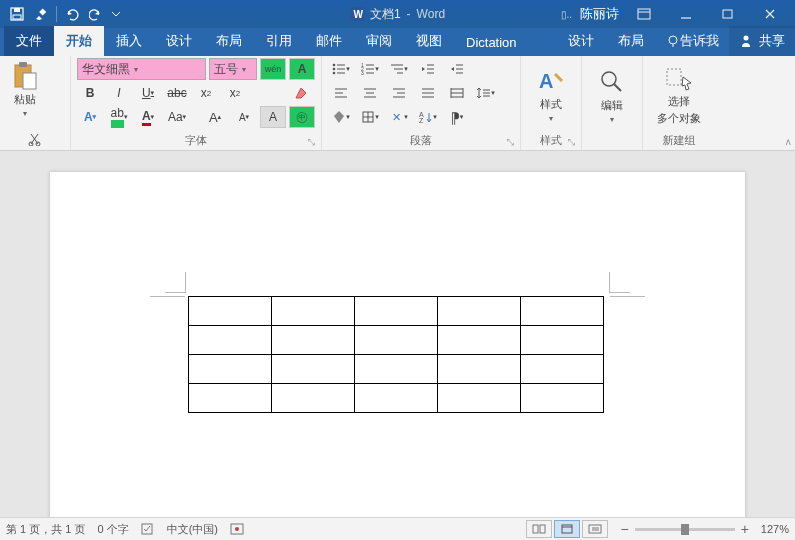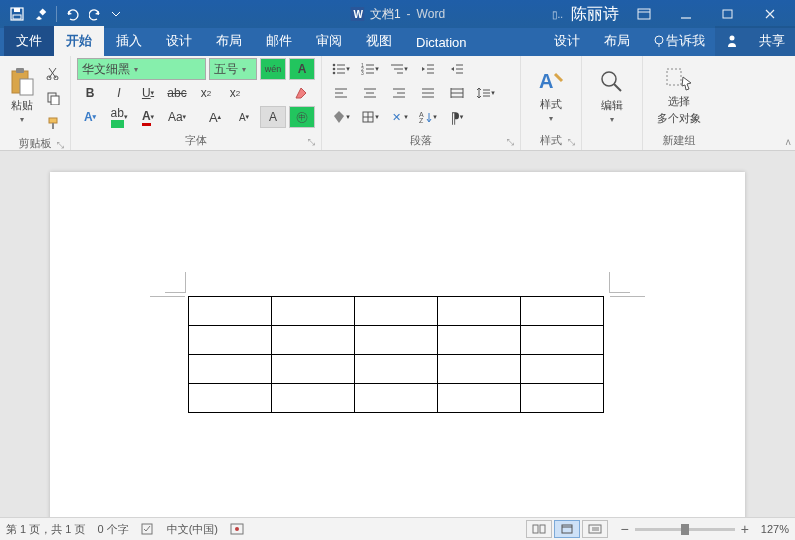--- a/index.html
+++ b/index.html
@@ -3,38 +3,38 @@
 <meta charset="utf-8">
 <style>
 html,body{margin:0;padding:0;width:795px;height:540px;overflow:hidden;font-family:"Microsoft YaHei","Segoe UI",sans-serif;font-size:12px;background:#e6e6e6;color:#444}
 .titlebar{height:28px;background:linear-gradient(#1f5ea8,#215f9e);display:flex;align-items:center;color:#fff;position:relative}
 .qat{display:flex;align-items:center;gap:2px;padding-left:6px}
 .qat .qbtn{width:22px;height:22px;display:flex;align-items:center;justify-content:center;border-radius:2px}
 .qat .sep{width:1px;height:16px;background:rgba(255,255,255,.3);margin:0 2px}
 .titlebar .title{position:absolute;left:50%;transform:translateX(-50%);color:#e8e8e8;font-size:12px;display:flex;gap:6px;align-items:center}
 .titlebar .title .dim{opacity:.85}
 .wincontrols{margin-left:auto;display:flex;align-items:center;gap:8px;padding-right:8px}
-.wincontrols .user{display:flex;align-items:flex-start;gap:6px;font-size:16px}
+.wincontrols .user{display:flex;align-items:flex-start;gap:6px;font-size:13px}
 .wincontrols .wbtn{width:34px;height:20px;display:flex;align-items:center;justify-content:center;opacity:.9}
 .tabs{height:28px;background:#2a68ad;display:flex;align-items:flex-end;color:#fff;font-size:13px;padding-left:4px;position:relative}
 .tab{padding:6px 12px;cursor:default}
 .tab.active{background:#f3f3f3;color:#2a68ad;font-weight:700}
 .tab.right{margin-left:0}
 .tabs .spacer{flex:1}
 .tell{display:flex;align-items:center;gap:0;padding:6px 10px;opacity:.95}
-.share{display:flex;align-items:center;gap:20px;padding:6px 10px;background:rgba(0,0,0,.08)}
+.share{display:flex;align-items:center;gap:6px;padding:6px 10px;background:rgba(0,0,0,.08)}
 .ribbon{height:94px;background:#f3f3f3;display:flex;border-bottom:1px solid #d0d0d0;position:relative}
 .group{display:flex;flex-direction:column;border-right:1px solid #e0e0e0;padding:2px 6px 0 6px;position:relative}
 .group .rowtop{flex:1;display:flex;flex-direction:column;gap:2px}
 .group .lbl{text-align:center;font-size:11px;color:#666;padding:2px 0;position:relative}
 .group .lbl .launch{position:absolute;right:0;bottom:2px;font-size:9px;color:#888}
 .rbn-row{display:flex;align-items:center;gap:3px}
 .rbn-btn{height:20px;min-width:20px;display:flex;align-items:center;justify-content:center;padding:0 2px;border:1px solid transparent}
 .rbn-btn.box{border:1px solid #c8c8c8;background:#22c55e}
-.sel{border:1px solid #aaa;background:#86efac;height:20px;display:flex;align-items:center;padding:0 4px;font-size:12px}
+.sel{border:1px solid #aaa;background:#f9a8d4;height:20px;display:flex;align-items:center;padding:0 4px;font-size:12px}
 .sel .arrow{margin-left:4px;font-size:8px;color:#666}
 .bigbtn{width:44px;display:flex;flex-direction:column;align-items:center;justify-content:center;gap:2px;padding:4px 2px;font-size:11px;color:#444}
 .bigbtn .ico{width:28px;height:28px;display:flex;align-items:center;justify-content:center}
 .collapse{position:absolute;right:4px;bottom:2px;font-size:10px;color:#888}
 .docarea{position:absolute;top:152px;left:0;right:0;bottom:22px;background:#e6e6e6;overflow:hidden}
 .page{position:absolute;left:50px;top:20px;width:695px;height:350px;background:#fff;box-shadow:0 0 4px rgba(0,0,0,.2)}
 .margin-mark{position:absolute;border-color:#b8b8b8}
 .table{position:absolute;border-collapse:collapse}
 .table td{border:1px solid #000;width:80px;height:26px}
 .statusbar{position:absolute;bottom:0;left:0;right:0;height:22px;background:#f3f3f3;border-top:1px solid #d4d4d4;display:flex;align-items:center;font-size:11px;color:#555;padding:0 6px;gap:12px}
@@ -122,20 +122,21 @@
       </div>
   </div>
 </div>
 
 <div class="tabs">
   <div class="tab" style="background:#1e4e8a">文件</div>
   <div class="tab active">开始</div>
   <div class="tab">插入</div>
   <div class="tab">设计</div>
   <div class="tab">布局</div>
+  <div class="tab">引用</div>
   <div class="tab">邮件</div>
   <div class="tab">审阅</div>
   <div class="tab">视图</div>
   <div class="tab">Dictation</div>
   <div class="spacer"></div>
   <div class="tab right">设计</div>
   <div class="tab right">布局</div>
   <div class="tell">
       <svg width="14" height="14">
         <circle cx="7" cy="6" r="4" fill="none" stroke="#fff"></circle>
@@ -148,21 +149,21 @@
         <circle cx="7" cy="4" r="2.5" fill="#fff"></circle>
         <path d="M3 13 A4 4 0 0 1 11 13 Z" fill="#fff"></path>
       </svg>
       <span>共享</span>
     </div>
 </div>
 
 <div class="ribbon">
 
   <div class="group" style="width:58px">
-    <div class="rowtop" style="flex-direction:row">
+    <div class="rowtop" style="flex-direction:column">
       <div class="bigbtn" style="width:34px">
         <div class="ico">
             <svg width="26" height="30">
               <rect x="3" y="4" width="16" height="22" fill="#d9a54a" stroke="#b8863a"></rect>
               <rect x="7" y="1" width="8" height="5" rx="1" fill="#888"></rect>
               <rect x="11" y="12" width="13" height="16" fill="#fff" stroke="#888"></rect>
             </svg>
           </div>
         <span>粘贴</span>
         <span style="font-size:8px;color:#666">▾</span>

